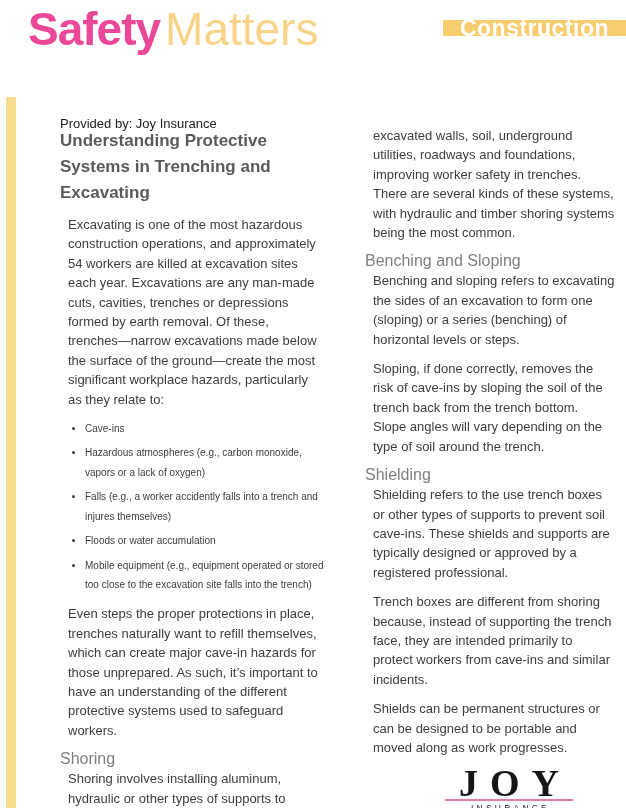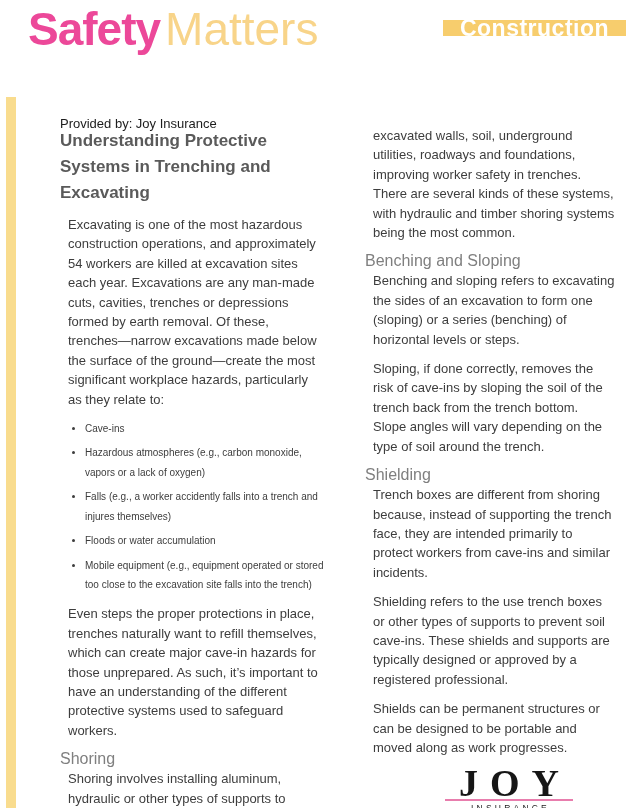--- a/index.html
+++ b/index.html
@@ -74,22 +74,22 @@
       <p>Shoring involves installing aluminum, hydraulic or other types of supports to prevent soil movement and cave-ins. Shoring systems typically consist of posts, wales, struts and sheeting.</p>
 
     </section>
 
     <section class="col-right">
       <p>excavated walls, soil, underground utilities, roadways and foundations, improving worker safety in trenches. There are several kinds of these systems, with hydraulic and timber shoring systems being the most common.</p>
       <h2>Benching and Sloping</h2>
       <p>Benching and sloping refers to excavating the sides of an excavation to form one (sloping) or a series (benching) of horizontal levels or steps.</p>
       <p>Sloping, if done correctly, removes the risk of cave-ins by sloping the soil of the trench back from the trench bottom. Slope angles will vary depending on the type of soil around the trench.</p>
       <h2>Shielding</h2>
+      <p>Shielding refers to the use trench boxes or other types of supports to prevent soil cave-ins. These shields and supports are typically designed or approved by a registered professional.</p>
       <p>Trench boxes are different from shoring because, instead of supporting the trench face, they are intended primarily to protect workers from cave-ins and similar incidents.</p>
-      <p>Shielding refers to the use trench boxes or other types of supports to prevent soil cave-ins. These shields and supports are typically designed or approved by a registered professional.</p>
       <p>Shields can be permanent structures or can be designed to be portable and moved along as work progresses.</p>
 
       <div class="joy">
         <div class="joy-name">JOY</div>
         <div class="joy-rule"></div>
         <div class="joy-sub">INSURANCE AGENCY</div>
 
       </div>
 
     </section>

